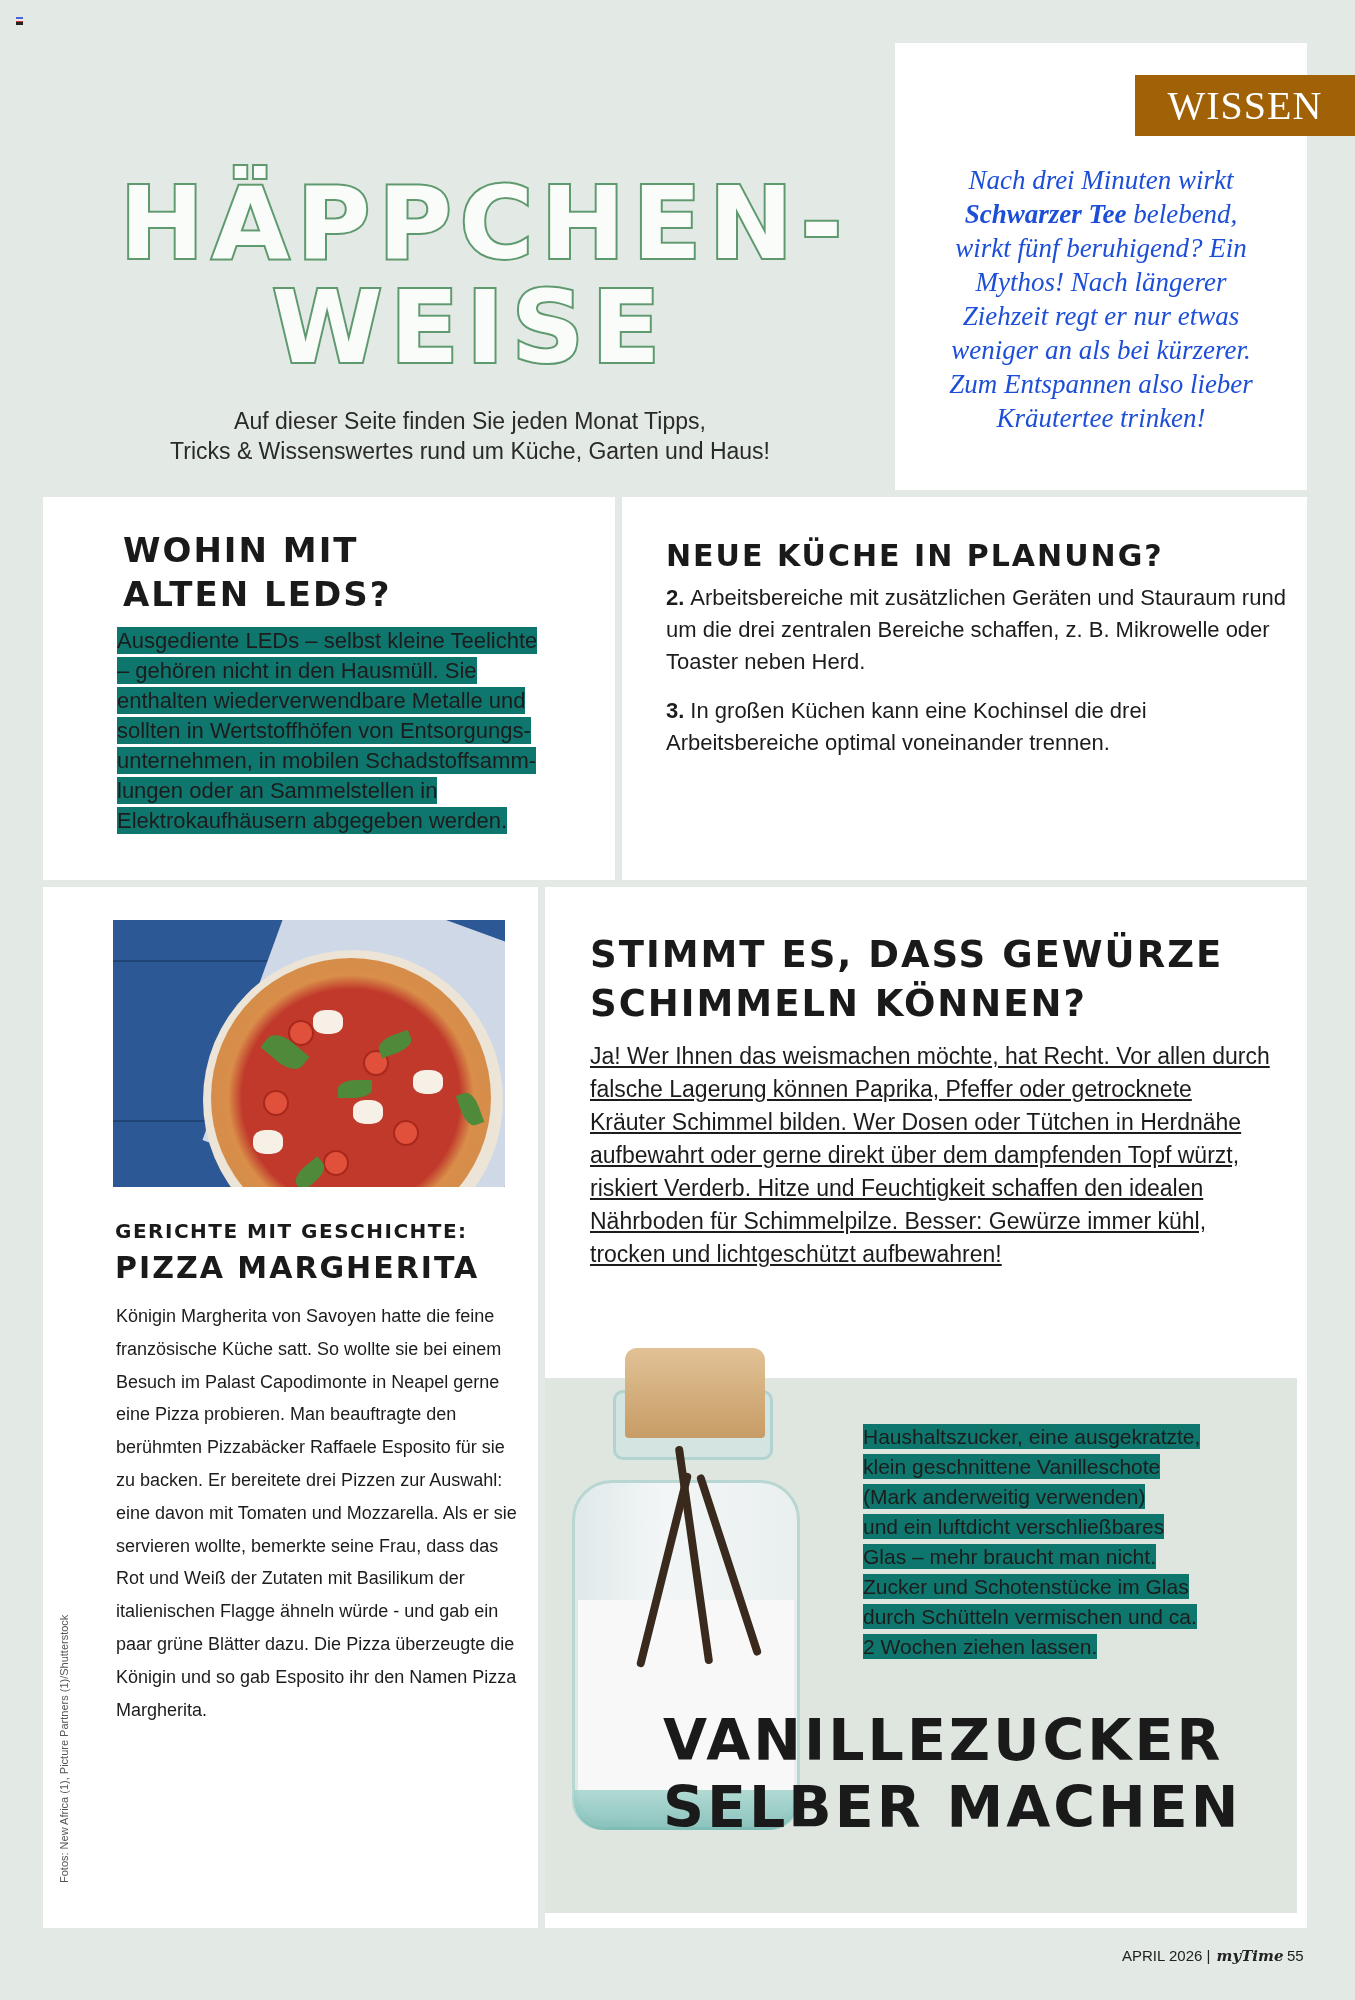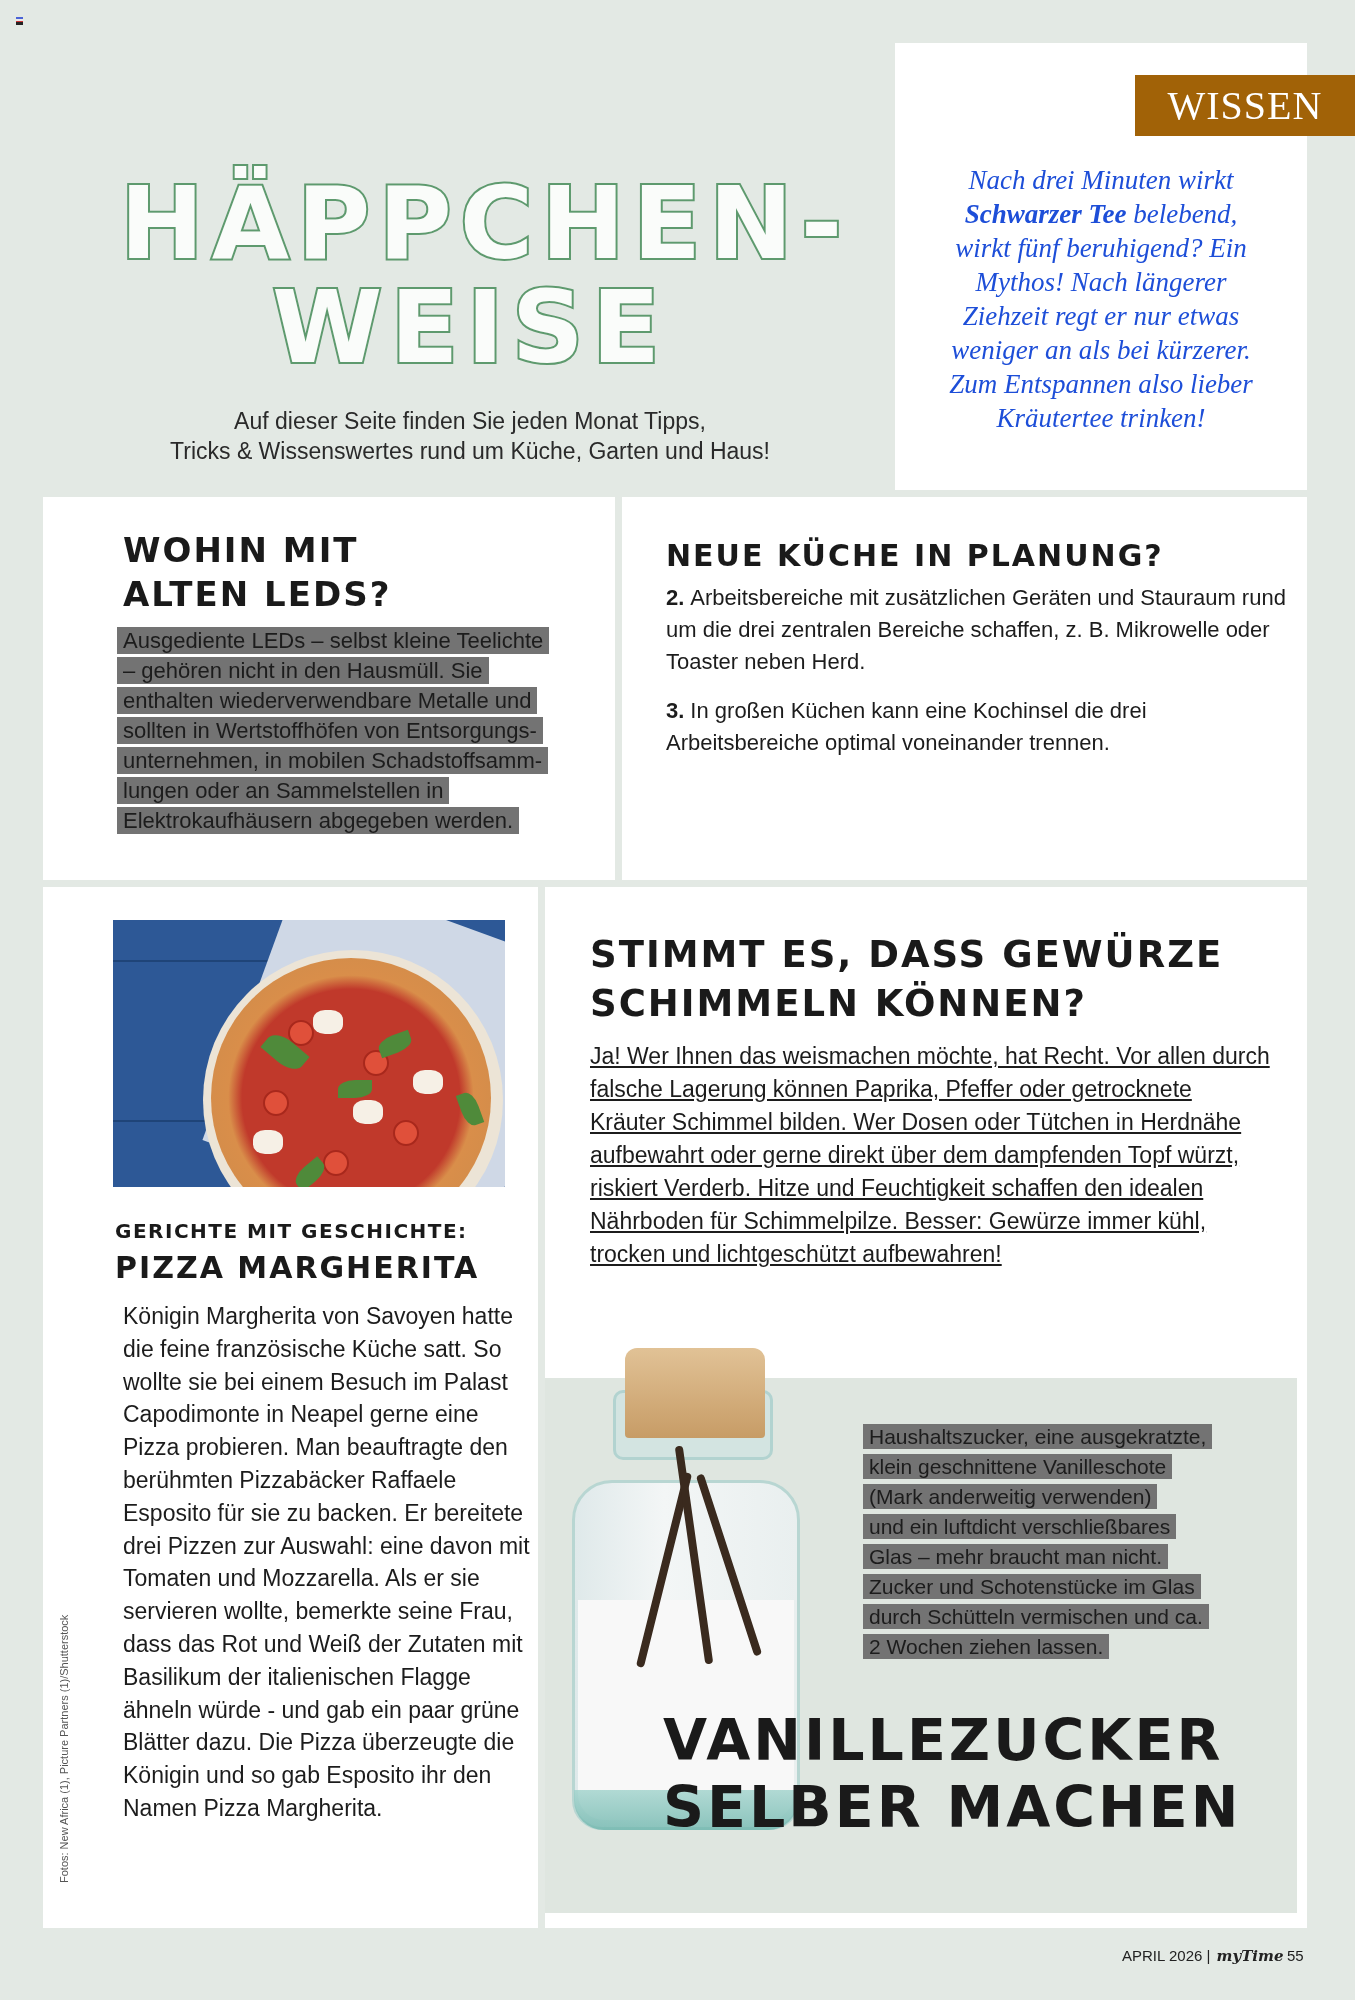--- a/index.html
+++ b/index.html
@@ -27,21 +27,21 @@
   .tea-text { left: 920px; top: 163px; width: 362px; text-align: center;
     font-family: "Liberation Serif", serif; font-style: italic; font-size: 27px; line-height: 34px; color: #1d4ed8; }
   .tea-text b { font-weight: bold; }
 
   .stamp { font-family: "DejaVu Sans", sans-serif; font-weight: bold; letter-spacing: 2px; color: #1a1a1a; text-transform: uppercase; }
 
   
   .led { left: 43px; top: 497px; width: 572px; height: 383px; }
   .led-title { left: 123px; top: 528px; font-size: 34px; line-height: 44px; }
   .hl-body { font-size: 22px; line-height: 30px; color: #1c1c1c; }
-  .hl-body span.hl { background: #737373; box-decoration-break: clone; -webkit-box-decoration-break: clone; padding: 1px 6px; }
+  .hl-body span.hl { background: #0f766e; box-decoration-break: clone; -webkit-box-decoration-break: clone; padding: 1px 0; }
   .led-body { left: 117px; top: 626px; width: 470px; }
 
   
   .kitchen { left: 622px; top: 497px; width: 685px; height: 383px; }
   .k-title { left: 666px; top: 528px; font-size: 30px; line-height: 40px; margin-top: 8px; }
   .k-list { left: 666px; top: 582px; width: 620px; font-size: 22px; line-height: 32px; }
   .k-item { margin-bottom: 17px; }
   .k-num { font-weight: bold; margin-right: 6px; }
 
   
@@ -49,21 +49,21 @@
   .pizza-img { left: 113px; top: 920px; width: 392px; height: 267px; background: #2d5896; overflow: hidden; }
   .pizza-img .plank { position: absolute; left: 0; width: 100%; height: 2px; background: #1f4478; }
   .pizza-img .paper { position: absolute; left: 130px; top: -10px; width: 300px; height: 290px; background: #cfd8e6; transform: rotate(20deg); }
   .pizza-img .stone { position: absolute; left: 90px; top: 30px; width: 300px; height: 300px; border-radius: 50%; background: #ece4d6; }
   .pizza-img .crust { position: absolute; left: 98px; top: 38px; width: 280px; height: 280px; border-radius: 50%; background: radial-gradient(circle, #c0392b 0 55%, #d98e4a 62%, #c98a4a 100%); }
   .pizza-img .moz { position: absolute; width: 30px; height: 24px; background: #f6f0e6; border-radius: 40%; }
   .pizza-img .basil { position: absolute; width: 34px; height: 18px; background: #4f8a3a; border-radius: 50% 0 50% 0; }
   .pizza-img .tomato { position: absolute; width: 26px; height: 26px; border-radius: 50%; background: #e0503a; border: 2px solid #a8281c; }
   .p-kicker { left: 115px; top: 1218px; font-size: 20px; line-height: 26px; letter-spacing: 1.5px; }
   .p-title { left: 115px; top: 1248px; font-size: 30px; line-height: 40px; }
-  .p-body { left: 123px; top: 1300px; width: 410px; font-size: 23px; line-height: 32.8px; color: #1c1c1c; }
+  .p-body { left: 116px; top: 1300px; width: 410px; font-size: 18px; line-height: 32.8px; color: #1c1c1c; }
   .credit { left: 58px; top: 1883px; transform: rotate(-90deg); transform-origin: left top;
     font-size: 11px; color: #555; white-space: nowrap; }
 
   
   .spice { left: 545px; top: 887px; width: 762px; height: 1041px; }
   .s-title { left: 590px; top: 930px; font-size: 37px; line-height: 49px; }
   .s-body { left: 590px; top: 1040px; width: 680px; font-size: 23px; line-height: 33px; text-decoration: underline; }
 
   
   .vanilla { left: 545px; top: 1378px; width: 752px; height: 535px; background: #dfe6e0; }

